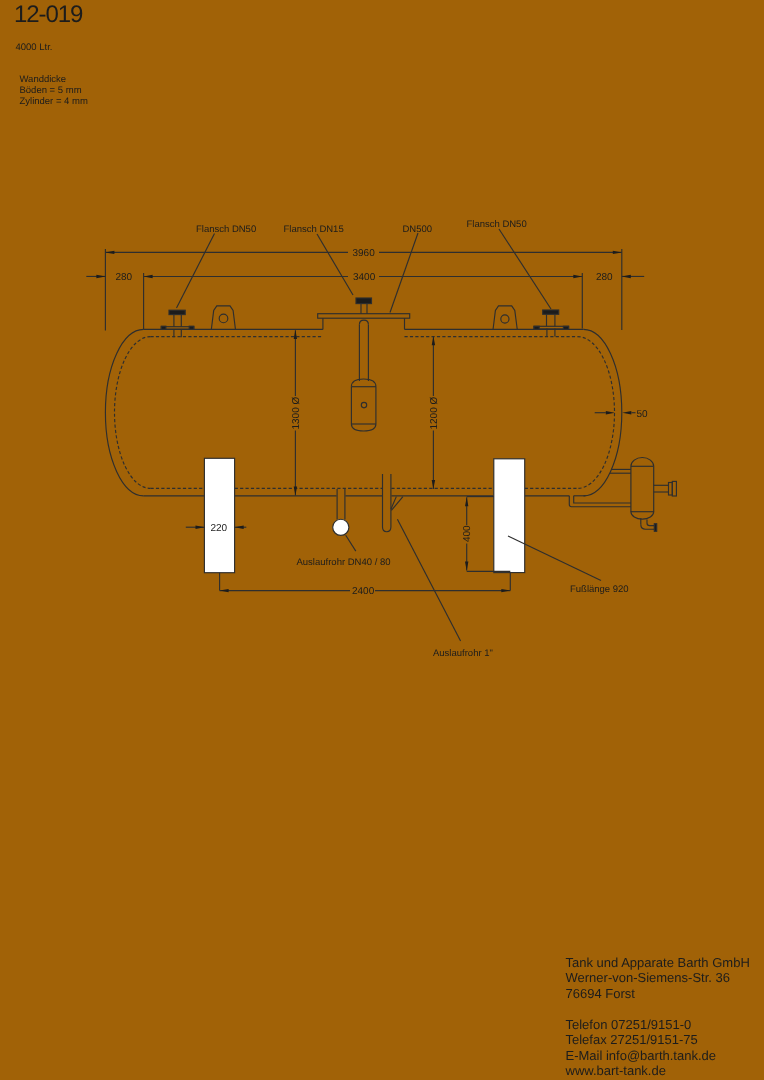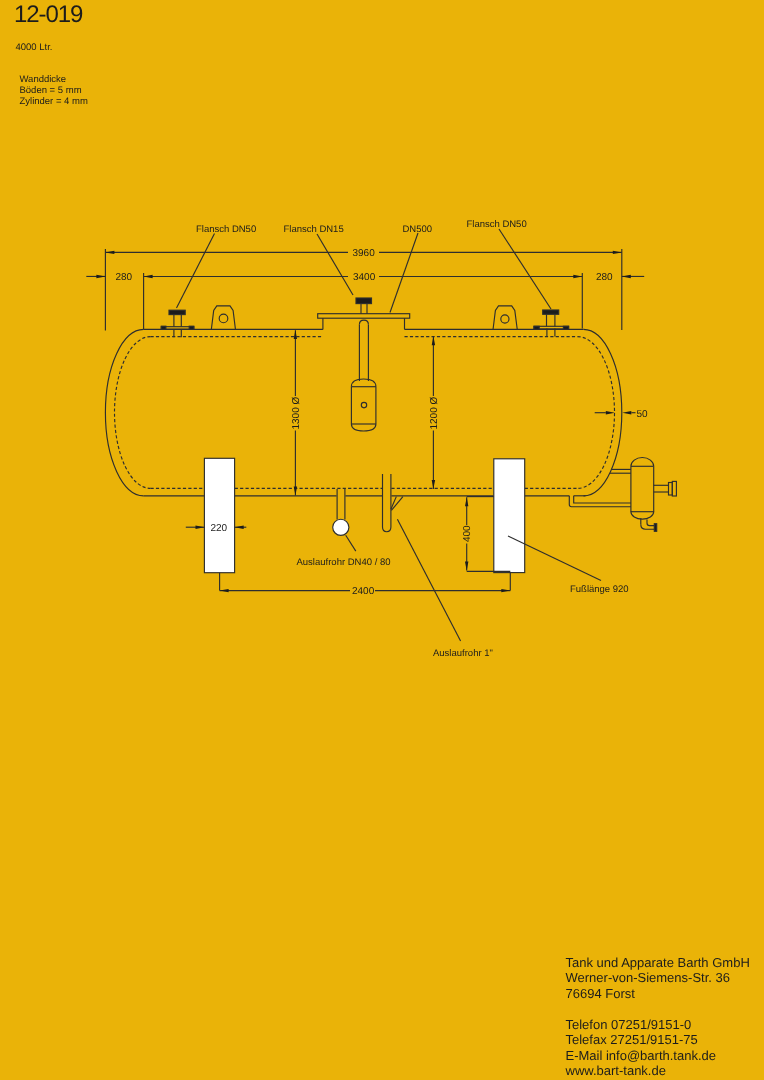--- a/index.html
+++ b/index.html
@@ -1,16 +1,16 @@
 <!DOCTYPE html>
 <html><head>
 <meta charset="utf-8">
 <style>
   html,body{margin:0;padding:0;background:#ffffff;}
-  #page{position:relative;width:764px;height:1080px;background:#eab308;overflow:hidden;
+  #page{position:relative;width:764px;height:1080px;background:#a16207;overflow:hidden;
         font-family:"Liberation Sans", sans-serif;color:#1c1c1c;}
   svg text{font-family:"Liberation Sans", sans-serif;fill:#1c1c1c;text-rendering:geometricPrecision;}
   .dim{font-size:10px;}
   .lbl{font-size:9.5px;}
   svg{filter:blur(0.32px);}
 </style>
 </head>
 <body>
 <div id="page">
 <svg width="764" height="1080" viewBox="0 0 764 1080" xmlns="http://www.w3.org/2000/svg">

